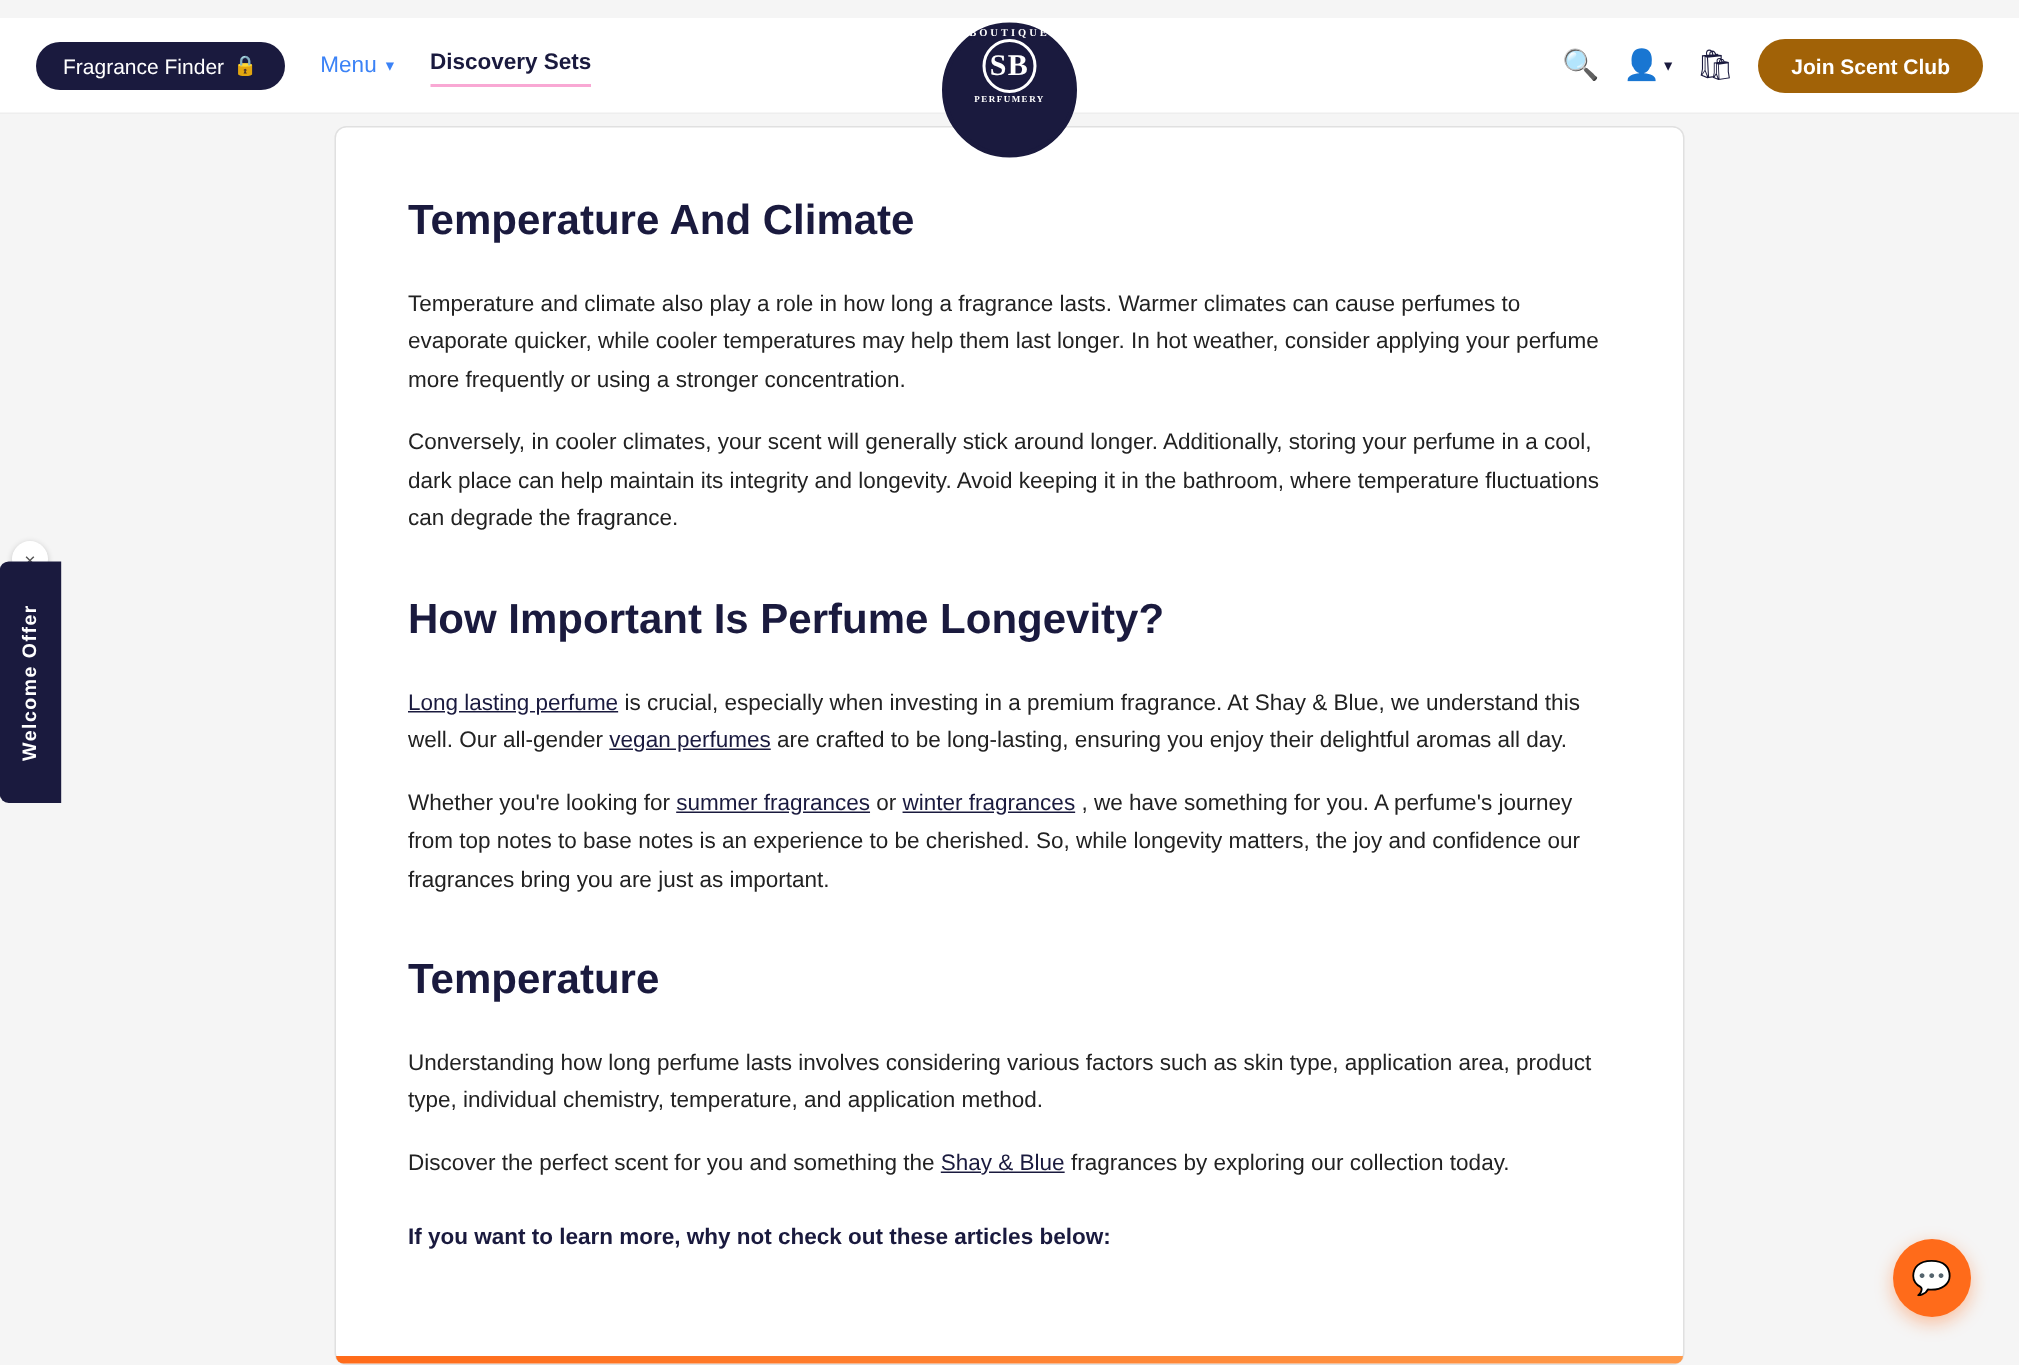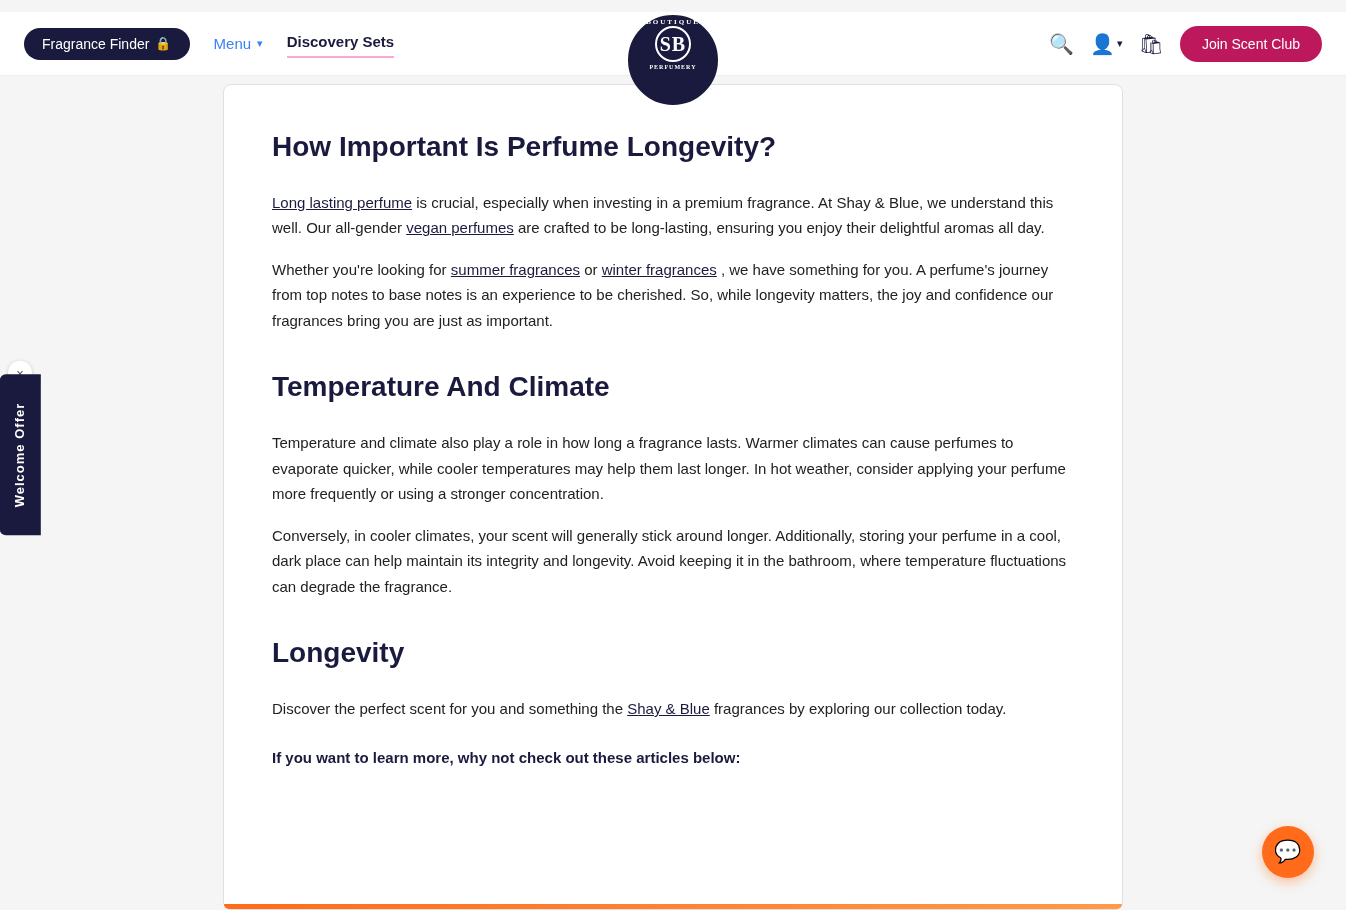--- a/index.html
+++ b/index.html
@@ -117,27 +117,27 @@
     .nav-icon-btn {
       background: none;
       border: none;
       cursor: pointer;
       font-size: 20px;
       color: #1a1a3e;
       display: flex;
       align-items: center;
     }
     .join-btn {
-      background: #be185d;
+      background: #a16207;
       color: #fff;
       border: none;
       border-radius: 24px;
       padding: 10px 22px;
       font-size: 14px;
-      font-weight: 400;
+      font-weight: 700;
       cursor: pointer;
       white-space: nowrap;
     }
 
     
     .page-wrapper {
       margin-top: 64px;
       background: #f5f5f5;
       min-height: calc(910px - 64px);
       display: flex;
@@ -306,48 +306,49 @@
 
 <div class="welcome-offer">
   <button class="welcome-close-btn">×</button>
   <div class="welcome-offer-bar">Welcome Offer</div>
 </div>
 
 <div class="page-wrapper">
   <div class="content-card">
 
     <div class="section">
+      <h2>Temperature And Climate</h2>
+      <p>Temperature and climate also play a role in how long a fragrance lasts. Warmer climates can cause perfumes to evaporate quicker, while cooler temperatures may help them last longer. In hot weather, consider applying your perfume more frequently or using a stronger concentration.</p>
+      <p>Conversely, in cooler climates, your scent will generally stick around longer. Additionally, storing your perfume in a cool, dark place can help maintain its integrity and longevity. Avoid keeping it in the bathroom, where temperature fluctuations can degrade the fragrance.</p>
+    </div>
+
+    <div class="section">
       <h2>How Important Is Perfume Longevity?</h2>
       <p>
         <a href="#">Long lasting perfume</a>
         <span> </span><span>is crucial, especially when investing in a premium fragrance. At Shay &amp; Blue, we understand this well. Our all-gender</span>
         <span> </span>
         <a href="#">vegan perfumes</a>
         <span>are crafted to be long-lasting, ensuring you enjoy their delightful aromas all day.</span>
       </p>
       <p>
         <span>Whether you're looking for</span>
         <span> </span>
         <a href="#">summer fragrances</a>
         <span> </span>
         <span>or</span>
         <span> </span>
         <a href="#">winter fragrances</a>
         <span>, we have something for you. A perfume's journey from top notes to base notes is an experience to be cherished. So, while longevity matters, the joy and confidence our fragrances bring you are just as important.</span>
       </p>
     </div>
 
-    <div class="section">
-      <h2>Temperature And Climate</h2>
-      <p>Temperature and climate also play a role in how long a fragrance lasts. Warmer climates can cause perfumes to evaporate quicker, while cooler temperatures may help them last longer. In hot weather, consider applying your perfume more frequently or using a stronger concentration.</p>
-      <p>Conversely, in cooler climates, your scent will generally stick around longer. Additionally, storing your perfume in a cool, dark place can help maintain its integrity and longevity. Avoid keeping it in the bathroom, where temperature fluctuations can degrade the fragrance.</p>
-    </div>
-
     <div class="conclusion-section">
-      <h2>Longevity</h2>
+      <h2>Temperature</h2>
+      <p>Understanding how long perfume lasts involves considering various factors such as skin type, application area, product type, individual chemistry, temperature, and application method.</p>
       <p>
         <span>Discover the perfect scent for you and something the</span>
         <span> </span>
         <a href="#">Shay &amp; Blue</a>
         <span> </span>
         <span>fragrances by exploring our collection today.</span>
       </p>
     </div>
 
     <div class="further-reading">

